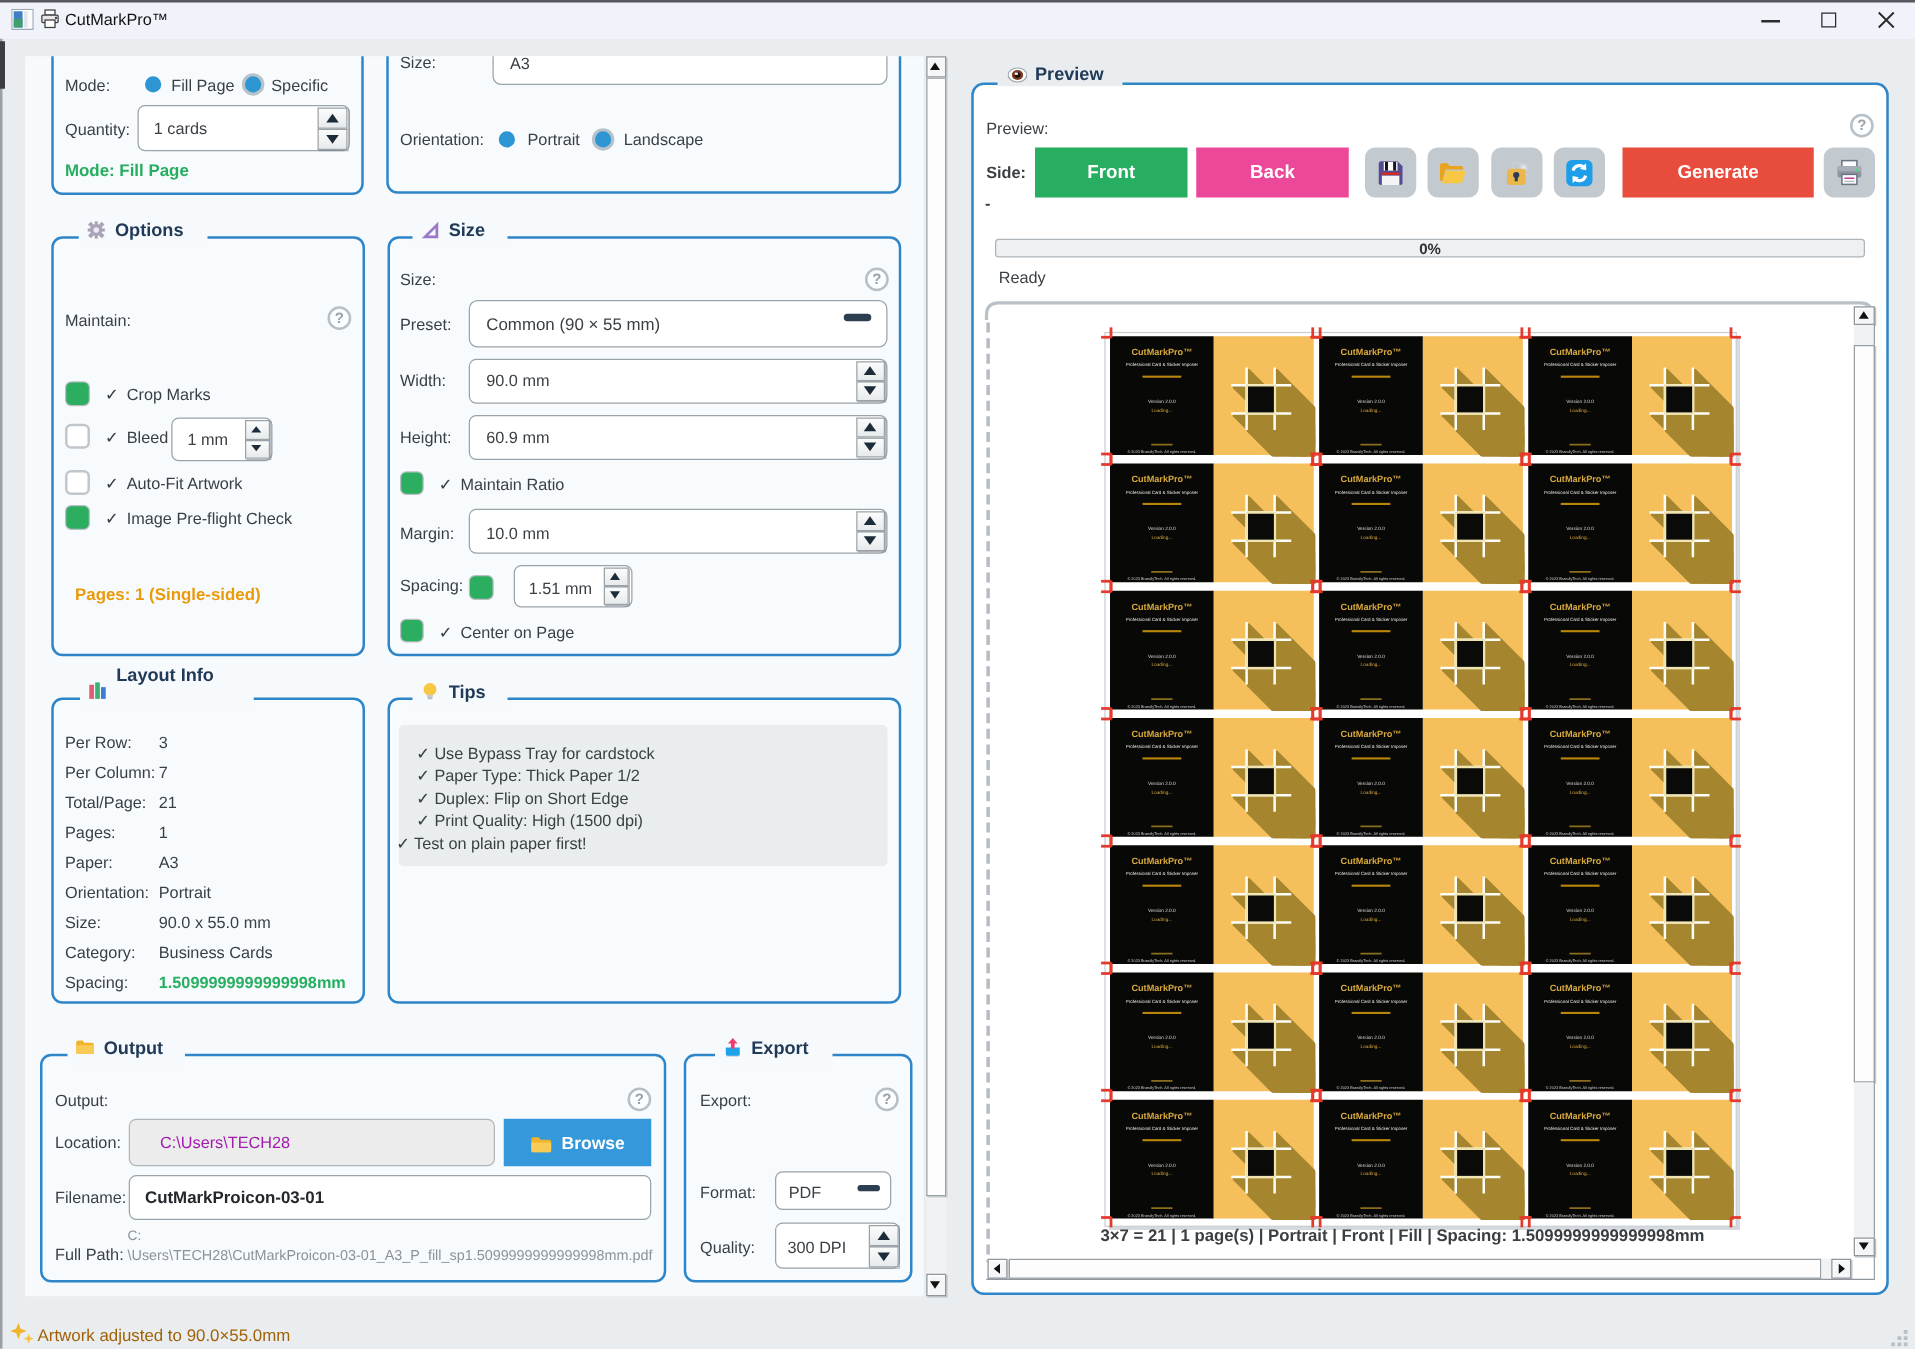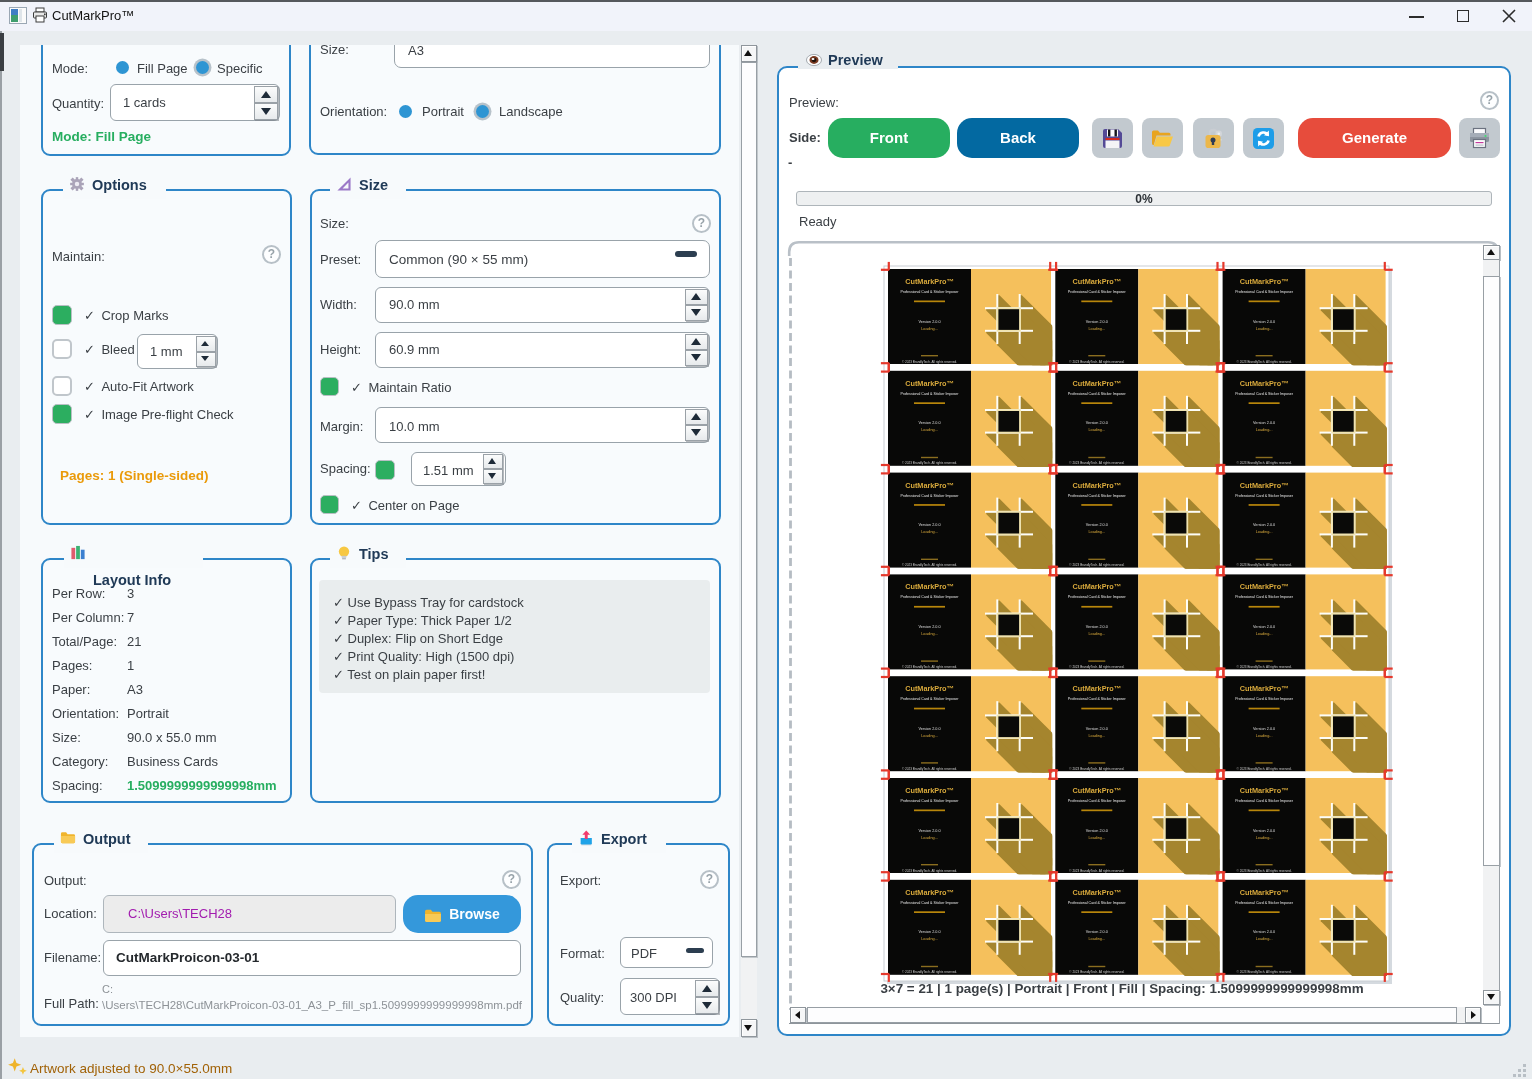--- a/index.html
+++ b/index.html
@@ -9,21 +9,21 @@
 .gt{position:absolute;font-weight:bold;font-size:14.5px;color:#203a57;white-space:nowrap;height:21px;line-height:21px}
 .lbl{position:absolute;font-size:13px;color:#3a3f44;white-space:nowrap}
 .b{font-weight:bold}
 .field{position:absolute;background:#fff;border:1.5px solid #99a3aa;border-radius:6px}
 .chk{position:absolute;width:20px;height:20px;border-radius:5px}
 .chkg{background:#2cae60;border:1.5px solid #b9bfc4}
 .chkw{background:#fff;border:2px solid #c0c6cb}
 .radio{position:absolute;width:13px;height:13px;border-radius:8px;background:#2e95d3}
 .ring{box-shadow:0 0 0 2.5px #b7c2ca}
 .help{position:absolute;width:19px;height:19px;border:2px solid #b7c0c7;border-radius:11px;color:#98a3aa;font-weight:bold;font-size:12px;text-align:center;line-height:15px;background:#fdfeff}
-.btn{position:absolute;border-radius:15px;color:#fff;font-weight:bold;text-align:center;font-size:15px}
+.btn{position:absolute;border-radius:0;color:#fff;font-weight:bold;text-align:center;font-size:15px}
 .sb{position:absolute;background:linear-gradient(#fbfcfc,#e7eaec);border:1px solid #9aa1a7;box-shadow:1px 1px 0 rgba(120,128,134,.55)}
 .tu{position:absolute;width:0;height:0;border-left:5px solid transparent;border-right:5px solid transparent;border-bottom:7px solid #1e2b38}
 .td{position:absolute;width:0;height:0;border-left:5px solid transparent;border-right:5px solid transparent;border-top:7px solid #1e2b38}
 .sbtn{position:absolute;background:#f5f6f7;border:1px solid #8f969c;box-shadow:inset 1px 1px 0 #fff,1px 1px 0 #b9bfc4}
 .thumb{position:absolute;background:#fdfdfe;border:1px solid #989fa5;box-shadow:1px 1px 0 #c3c8cc}
 .track{position:absolute;background:#f1f2f3}
 </style></head><body>
 <div class="ab" style="left:0;top:0;width:1532px;height:31px;background:#f1f3fa;border-top:2px solid #55585c"></div>
 <svg class="ab" style="left:9px;top:7px" width="18" height="17" viewBox="0 0 18 17">
     <rect x="0.5" y="0.5" width="17" height="16" fill="#fbfbfb" stroke="#9aa7b4"></rect>
@@ -162,21 +162,21 @@
 <div class="td" style="left:468px;top:428px;border-left-width:4px;border-right-width:4px;border-top-width:6px"></div>
 <div class="chk chkg" style="left:300px;top:450px;width:19px;height:19px"></div>
 <div class="lbl" style="left:331px;top:453px">✓ Center on Page</div>
 <div class="gbox" style="left:21px;top:513px;width:251px;height:245px"></div>
 <div class="ab" style="left:44px;top:501px;width:139px;height:22px;background:#f7fafc"></div>
 <svg class="ab" style="left:50px;top:500px" width="16" height="16" viewBox="0 0 17 17">
       <rect x="1.5" y="3" width="4" height="12" fill="#e05c6e"></rect>
       <rect x="6.5" y="1" width="4" height="14" fill="#3bb273"></rect>
       <rect x="11.5" y="5" width="4" height="10" fill="#3b7fd0"></rect>
     </svg>
-<div class="gt" style="left:73px;top:525px">Layout Info</div>
+<div class="gt" style="left:73px;top:486px">Layout Info</div>
 <div class="lbl" style="left:32px;top:541px">Per Row:</div>
 <div class="lbl" style="left:107px;top:541px">3</div>
 <div class="lbl" style="left:32px;top:565px">Per Column:</div>
 <div class="lbl" style="left:107px;top:565px">7</div>
 <div class="lbl" style="left:32px;top:589px">Total/Page:</div>
 <div class="lbl" style="left:107px;top:589px">21</div>
 <div class="lbl" style="left:32px;top:613px">Pages:</div>
 <div class="lbl" style="left:107px;top:613px">1</div>
 <div class="lbl" style="left:32px;top:637px">Paper:</div>
 <div class="lbl" style="left:107px;top:637px">A3</div>
@@ -194,21 +194,21 @@
       <circle cx="8.5" cy="7" r="5.5" fill="#f7c843"></circle>
       <rect x="6" y="11.5" width="5" height="2" fill="#c9cdd2"></rect>
       <rect x="6.5" y="13.5" width="4" height="1.8" fill="#b5bac0"></rect>
     </svg>
 <div class="gt" style="left:339px;top:499px">Tips</div>
 <div class="ab" style="left:299px;top:535px;width:391px;height:113px;background:#e9edee;border-radius:4px"></div>
 <div class="lbl" style="left:313px;top:550px">✓ Use Bypass Tray for cardstock</div>
 <div class="lbl" style="left:313px;top:568px">✓ Paper Type: Thick Paper 1/2</div>
 <div class="lbl" style="left:313px;top:586px">✓ Duplex: Flip on Short Edge</div>
 <div class="lbl" style="left:313px;top:604px">✓ Print Quality: High (1500 dpi)</div>
-<div class="lbl" style="left:313px;top:622px">✓ Test on plain paper first!</div>
+<div class="lbl" style="left:297px;top:622px">✓ Test on plain paper first!</div>
 <div class="gbox" style="left:12px;top:798px;width:501px;height:183px"></div>
 <div class="ab" style="left:34px;top:786px;width:94px;height:22px;background:#f7fafc"></div>
 <svg class="ab" style="left:40px;top:785px" width="16" height="16" viewBox="0 0 17 17">
       <path d="M1 4 Q1 2.5 2.5 2.5 L6.5 2.5 L8 4.5 L14.5 4.5 Q16 4.5 16 6 L16 12.5 Q16 14 14.5 14 L2.5 14 Q1 14 1 12.5 Z" fill="#f0b42c"></path>
       <path d="M1 6.5 L16 6.5 L16 12.5 Q16 14 14.5 14 L2.5 14 Q1 14 1 12.5 Z" fill="#f8ca56"></path>
     </svg>
 <div class="gt" style="left:63px;top:784px">Output</div>
 <div class="lbl" style="left:24px;top:828px">Output:</div>
 <div class="help" style="left:482px;top:825px">?</div>
 <div class="lbl" style="left:24px;top:861px">Location:</div>
@@ -262,21 +262,21 @@
     <ellipse cx="8.5" cy="8.5" rx="8" ry="6.8" fill="#fdfdfd" stroke="#9aa0a6" stroke-width="1"></ellipse>
     <circle cx="8.5" cy="8.5" r="4.8" fill="#7a3b22"></circle>
     <circle cx="8.5" cy="8.5" r="2.6" fill="#1d0f08"></circle>
     <rect x="6.2" y="6.2" width="2.6" height="2.2" fill="#fff"></rect>
   </svg>
 <div class="gt" style="left:828px;top:50px">Preview</div>
 <div class="lbl" style="left:789px;top:95px">Preview:</div>
 <div class="help" style="left:1480px;top:91px">?</div>
 <div class="lbl b" style="left:789px;top:130px;font-size:13px">Side:</div>
 <div class="btn" style="left:828px;top:118px;width:122px;height:40px;background:#27ae60;line-height:40px">Front</div>
-<div class="btn" style="left:957px;top:118px;width:122px;height:40px;background:#0369a1;line-height:40px">Back</div>
+<div class="btn" style="left:957px;top:118px;width:122px;height:40px;background:#ec4899;line-height:40px">Back</div>
 <div class="ab" style="left:1092px;top:118px;width:41px;height:40px;background:#c2c9cf;border-radius:8px"></div>
 <svg class="ab" style="left:1101px;top:127px" width="23" height="23" viewBox="0 0 23 23">
     <path d="M2 4 Q2 2 4 2 L17 2 L21 6 L21 19 Q21 21 19 21 L4 21 Q2 21 2 19 Z" fill="#544a96"></path>
     <rect x="6" y="2.5" width="11" height="7" fill="#fdfdfd"></rect>
     <rect x="7" y="2.5" width="2.4" height="7" fill="#16161c"></rect>
     <rect x="13.5" y="2.5" width="2.4" height="7" fill="#16161c"></rect>
     <rect x="4.5" y="11" width="14" height="2" fill="#d42a1e"></rect>
     <rect x="4.5" y="13.5" width="14" height="7.5" fill="#f4f4f6"></rect>
   </svg>
 <div class="ab" style="left:1142px;top:118px;width:41px;height:40px;background:#c2c9cf;border-radius:8px"></div>

